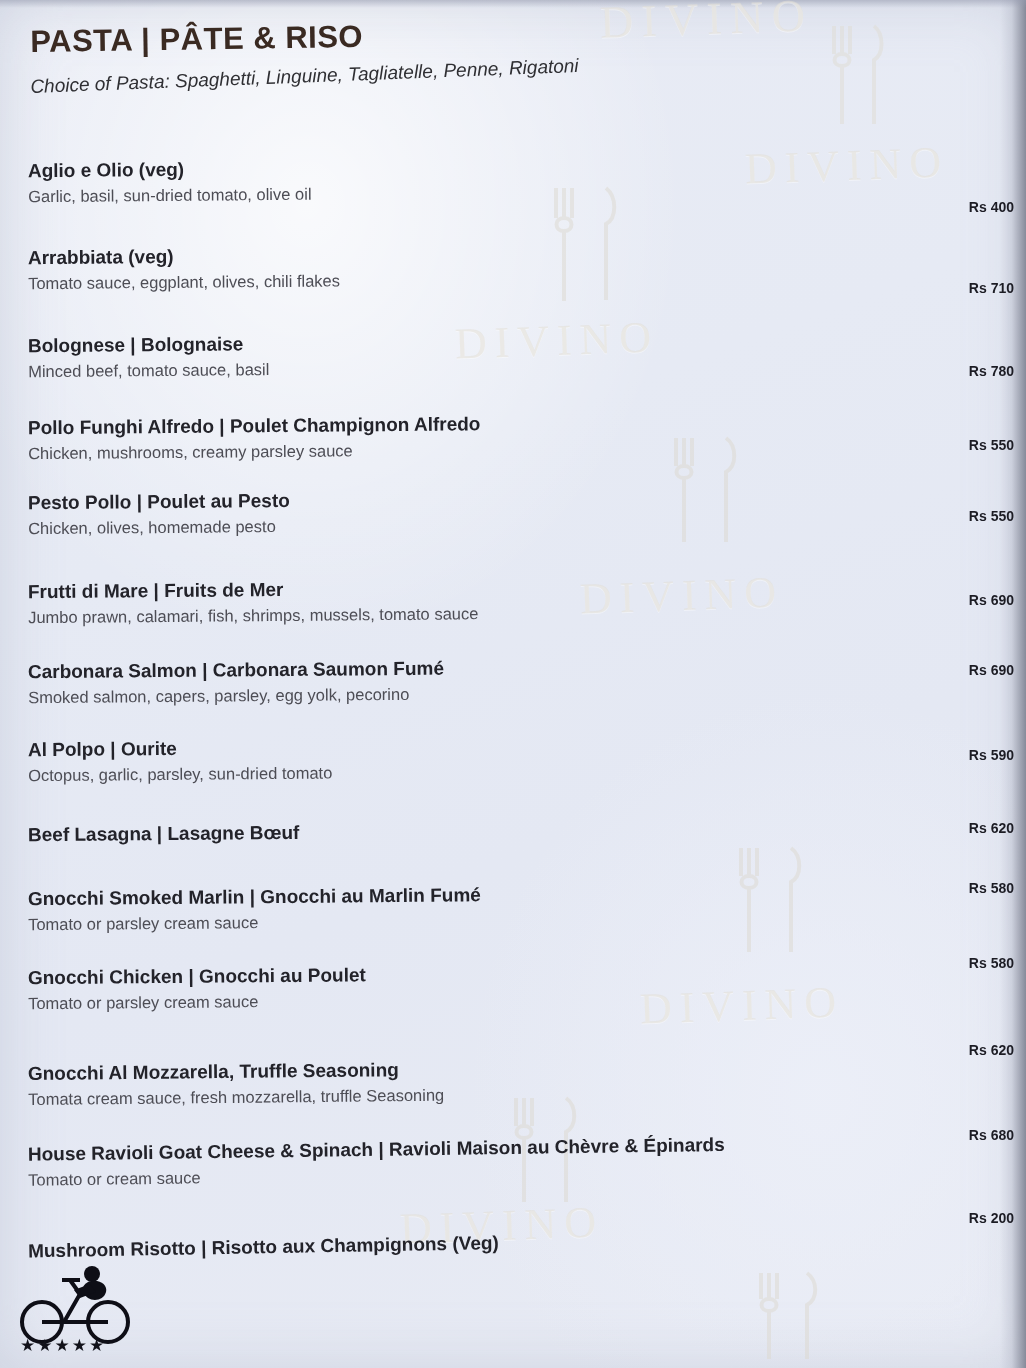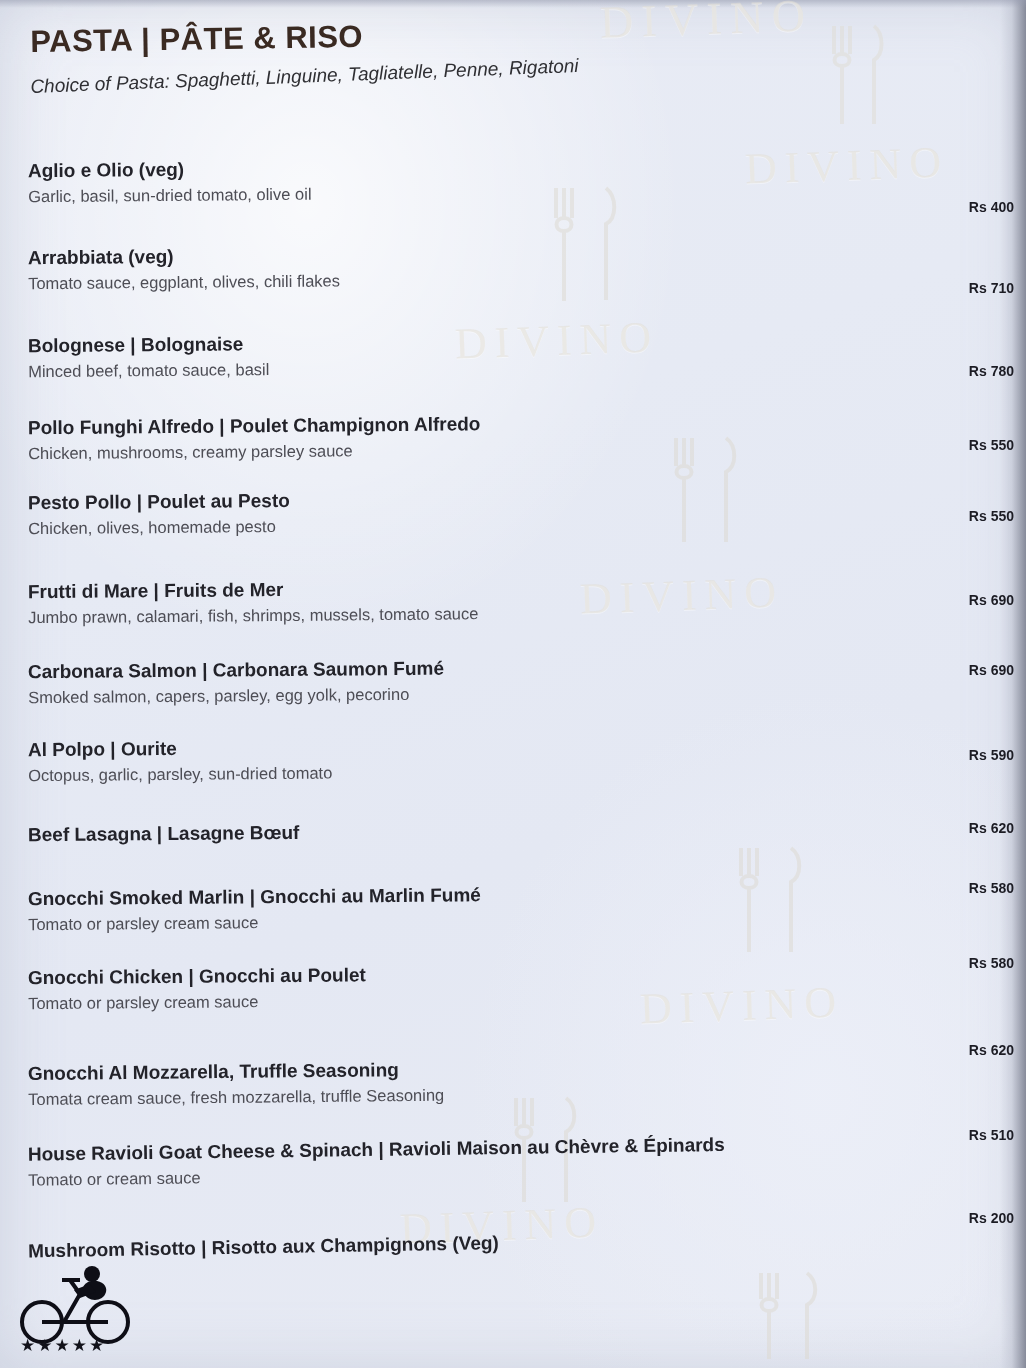--- a/index.html
+++ b/index.html
@@ -319,21 +319,21 @@
       <div class="item" style="top:1058px; transform:rotate(-0.6deg);">
         <div class="item-name">Gnocchi Al Mozzarella, Truffle Seasoning</div>
         <div class="item-desc">Tomata cream sauce, fresh mozzarella, truffle Seasoning</div>
       </div>
       <div class="price" style="top:1042px;">Rs 620</div>
 
       <div class="item" style="top:1137px; transform:rotate(-0.8deg);">
         <div class="item-name">House Ravioli Goat Cheese &amp; Spinach | Ravioli Maison au Chèvre &amp; Épinards</div>
         <div class="item-desc">Tomato or cream sauce</div>
       </div>
-      <div class="price" style="top:1127px;">Rs 510</div>
+      <div class="price" style="top:1127px;">Rs 680</div>
 
       <div class="item" style="top:1232px; transform:rotate(-1deg);">
         <div class="item-name">Mushroom Risotto | Risotto aux Champignons (Veg)</div>
         <div class="item-desc"></div>
       </div>
       <div class="price" style="top:1210px;">Rs 200</div>
 
     </div>
 
     <div class="logo">

